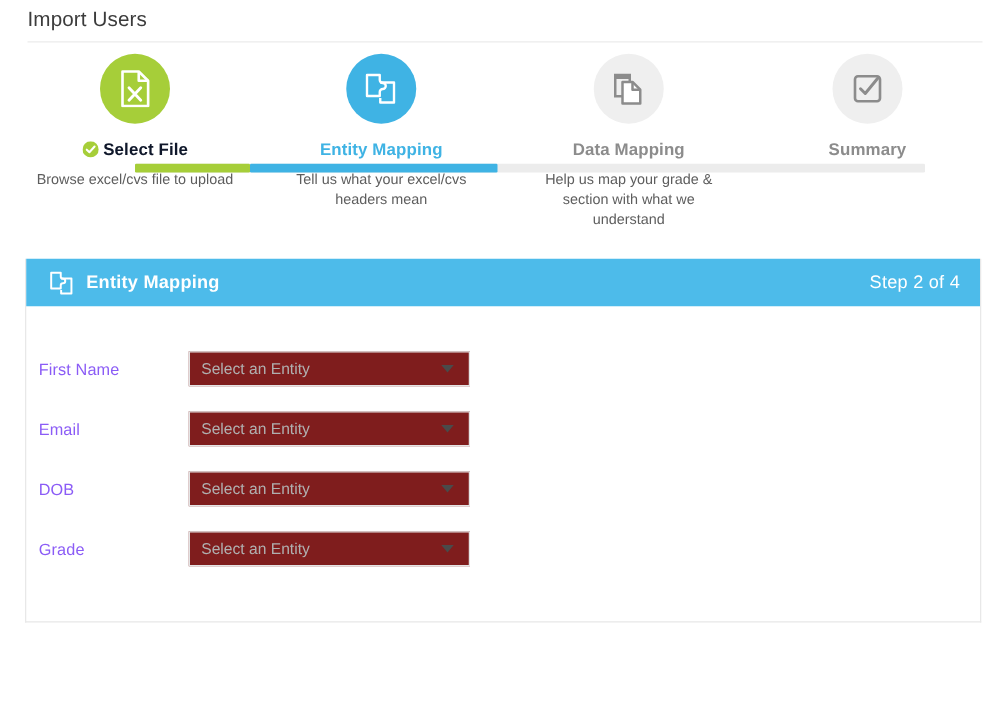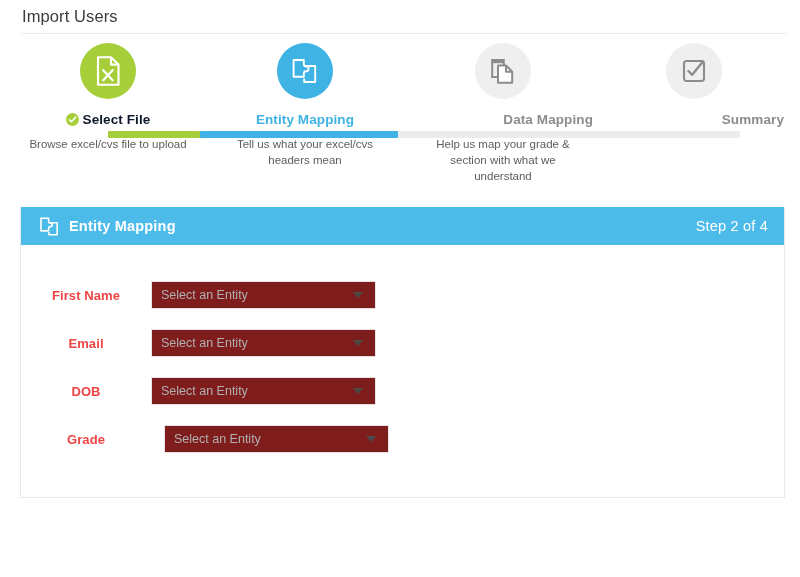--- a/index.html
+++ b/index.html
@@ -84,21 +84,21 @@
     font-weight: bold;
     letter-spacing: .1px;
     line-height: 1;
     display: flex;
     align-items: center;
     justify-content: center;
     gap: 4px;
   }
   .lbl-green { color: #0f172a; }
   .lbl-blue  { color: #3fb3e4; }
-  .lbl-gray  { color: #8c8c8c; justify-content: flex-end; }
+  .lbl-gray  { color: #8c8c8c; }
 
   .check-badge {
     width: 13px;
     height: 13px;
     flex: 0 0 auto;
     display: block;
   }
 
   .step-desc {
     margin-top: 9px;
@@ -149,28 +149,28 @@
   .panel-body {
     padding: 36px 0 44px 0;
     min-height: 238px;
     box-sizing: border-box;
   }
   .form-row {
     display: flex;
     align-items: center;
     margin-bottom: 20px;
   }
-  .form-row:last-child { margin-bottom: 0; gap: 13px; }
+  .form-row:last-child { margin-bottom: 0; }
   .form-label {
     width: 120px;
     margin-left: 10px;
-    text-align: center;
+    text-align: left;
     font-size: 13px;
-    font-weight: bold;
-    color: #ef4444;
+    font-weight: normal;
+    color: #8b5cf6;
     padding-right: 10px;
     box-sizing: border-box;
     letter-spacing: .1px;
   }
   .select-box {
     width: 225px;
     height: 28px;
     border: 1px solid #e4e4e4;
     background: #7f1d1d;
     display: flex;

